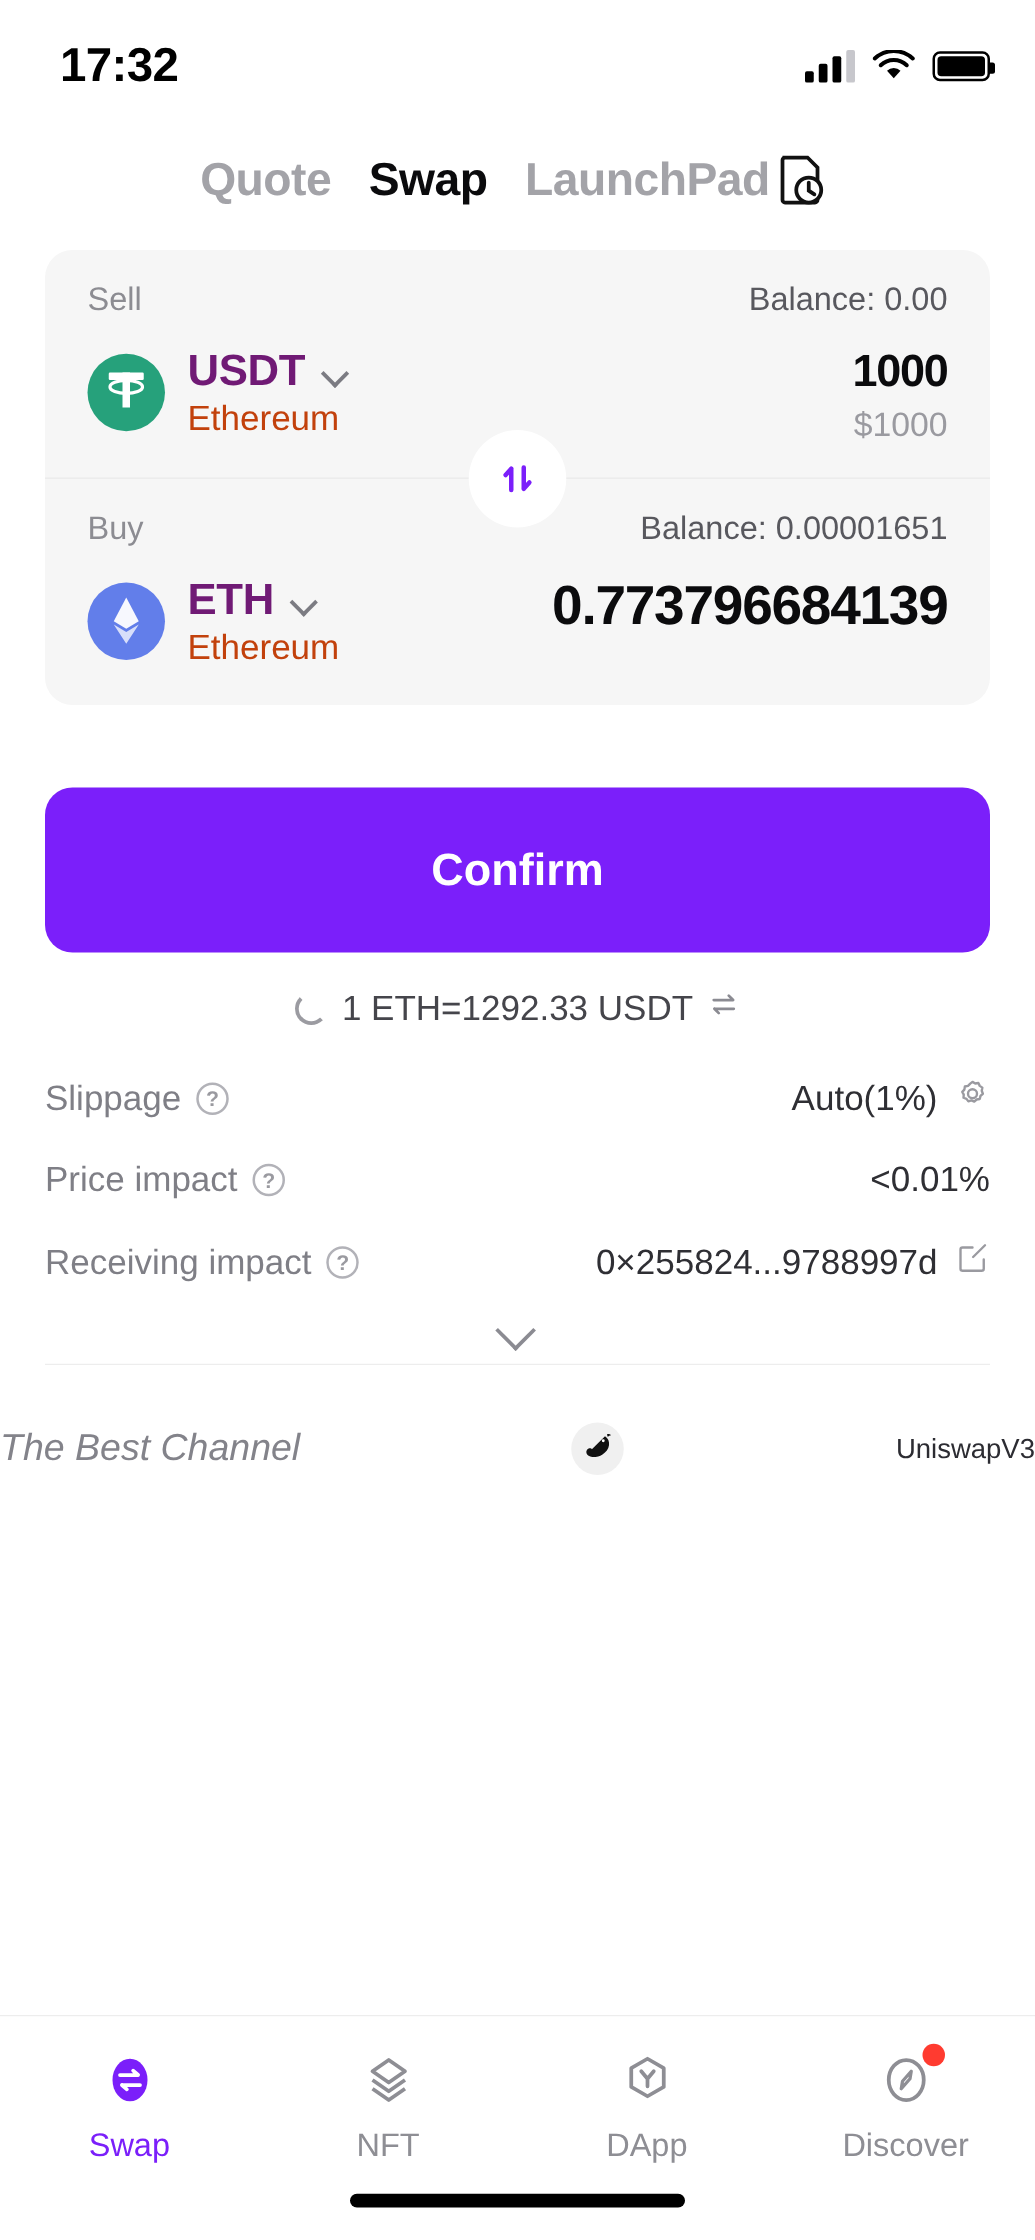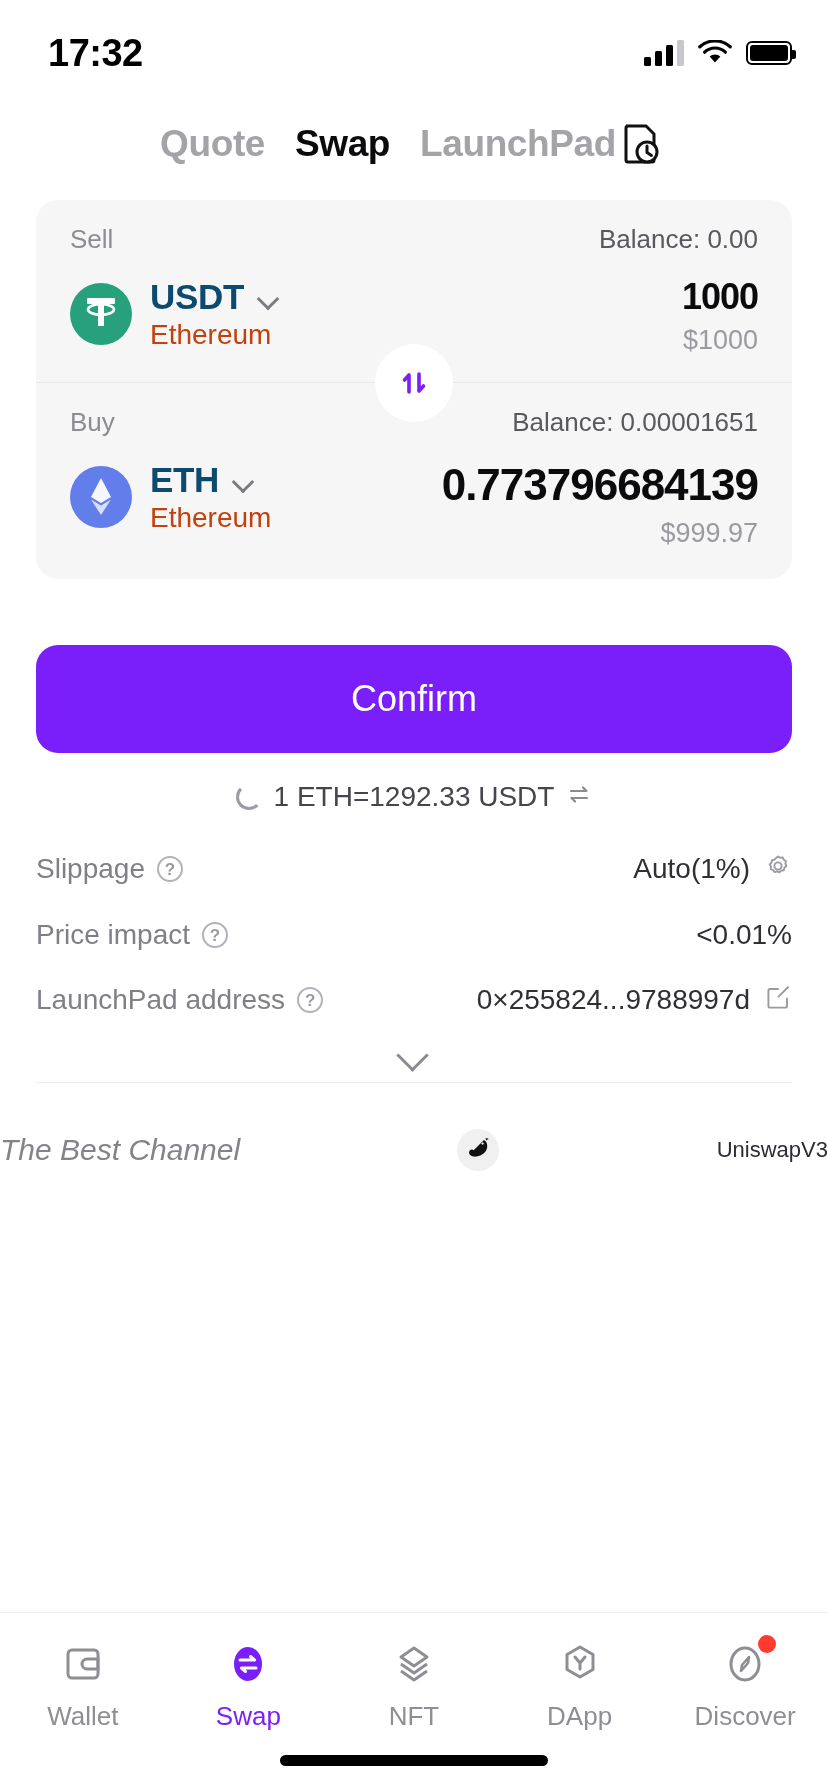--- a/index.html
+++ b/index.html
@@ -76,21 +76,21 @@
   .token { display:flex; align-items:center; gap:18px; min-width:0; }
   .token-logo {
     width:62px; height:62px; border-radius:50%;
     display:flex; align-items:center; justify-content:center;
     flex:0 0 auto;
   }
   .token-logo.usdt { background:#26a17b; }
   .token-logo.eth  { background:#627eea; }
   .token-meta { display:flex; flex-direction:column; }
   .token-name-line { display:flex; align-items:center; gap:14px; }
-  .token-symbol { font-size:35px; font-weight:700; color:#0c4a6e; letter-spacing:-0.3px; }
+  .token-symbol { font-size:35px; font-weight:700; color:#701a75; letter-spacing:-0.3px; }
   .chev { width:22px; height:13px; position:relative; flex:0 0 auto; }
   .chev::before {
     content:""; position:absolute; left:2px; top:0;
     width:13px; height:13px;
     border-right:3px solid #7b7b82; border-bottom:3px solid #7b7b82;
     transform:rotate(45deg);
   }
   .token-chain { font-size:28px; color:#c2410c; margin-top:2px; }
   .amount-wrap { text-align:right; overflow:hidden; flex:1 1 auto; min-width:0; }
   .amount {
@@ -106,24 +106,24 @@
     transform:translate(-50%,-50%);
     width:66px; height:66px; border-radius:50%;
     background:#ffffff;
     display:flex; align-items:center; justify-content:center;
     box-shadow:0 0 0 6px #ffffff;
   }
 
   
   .confirm {
     margin:66px 36px 0 36px;
-    height:108px; border-radius:22px;
+    height:132px; border-radius:22px;
     background:#7b1ffa;
     display:flex; align-items:center; justify-content:center;
-    color:#fff; font-size:36px; font-weight:400;
+    color:#fff; font-size:36px; font-weight:700;
   }
 
   .rate-line {
     display:flex; align-items:center; justify-content:center; gap:12px;
     margin-top:28px; font-size:28px; color:#45454b;
   }
   .spinner {
     width:26px; height:26px; border-radius:50%;
     border:3px solid #9b9ba1; border-top-color:transparent; border-right-color:transparent;
   }
@@ -281,21 +281,20 @@
         <div class="token-meta">
           <div class="token-name-line">
             <span class="token-symbol">ETH</span>
             <span class="chev"></span>
           </div>
           <span class="token-chain">Ethereum</span>
         </div>
       </div>
       <div class="amount-wrap">
         <div class="amount buy">0.773796684139</div>
-        <div class="fiat">$999.97</div>
       </div>
     </div>
   </div>
 
 </div>
 
 <div class="confirm">Confirm</div>
 
 <div class="rate-line">
   <span class="spinner"></span>
@@ -331,21 +330,21 @@
       <span>Price impact</span>
       <span class="qmark">?</span>
     </div>
     <div class="dvalue">
       <span>&lt;0.01%</span>
     </div>
   </div>
 
   <div class="drow">
     <div class="dlabel">
-      <span>LaunchPad address</span>
+      <span>Receiving impact</span>
       <span class="qmark">?</span>
     </div>
     <div class="dvalue">
       <span>0×255824...9788997d</span>
       <span>
         <svg viewBox="0 0 28 28" width="28" height="28">
           <path d="M23 15.5 V23 a1.6 1.6 0 0 1 -1.6 1.6 H6 A1.6 1.6 0 0 1 4.4 23 V7.6 A1.6 1.6 0 0 1 6 6 h8" fill="none" stroke="#9a9aa0" stroke-width="1.9" stroke-linecap="round"></path>
           <path d="M24 4.2 L14.5 13.6" stroke="#9a9aa0" stroke-width="1.9" stroke-linecap="round"></path>
         </svg>
       </span>
@@ -366,29 +365,20 @@
       <path d="M27 11 c2.5 1.5 3.6 4.2 3.2 7.2 -.4 3.1 -2.4 5.6 -5.2 7.3 -2.4 1.5 -5.3 2.3 -8.2 2.1 -2.2 -.2 -4 -1.3 -4.6 -3 -.5 -1.6 .3 -3.2 1.7 -3.8 1.1 -.5 2.3 -.2 2.8 .7 .4 .7 .1 1.5 -.6 1.8 -.5 .2 -1 0 -1.2 -.4" fill="#111"></path>
       <circle cx="25.6" cy="14.6" r="1.15" fill="#fff"></circle>
       <path d="M28.5 9.5 c1.4 -.6 2.6 -.3 3.3 .6 -1 .1 -1.9 .6 -2.5 1.4" fill="#111"></path>
     </svg>
   </span>
   <span class="channel-name">UniswapV3</span>
 </div>
 
 <div class="bottomnav">
 
-  <div class="navitem">
-    <span class="navicon">
-      <svg viewBox="0 0 54 54" width="54" height="54">
-        <rect x="12" y="13" width="30" height="28" rx="4" fill="none" stroke="#8e8e94" stroke-width="3"></rect>
-        <path d="M31 22 h11 v10 h-11 a5 5 0 0 1 0 -10 Z" fill="none" stroke="#8e8e94" stroke-width="3"></path>
-      </svg>
-    </span>
-    <span class="navlabel">Wallet</span>
-  </div>
 
   <div class="navitem active">
     <span class="navicon">
       <svg viewBox="0 0 54 54" width="54" height="54">
         <ellipse cx="27" cy="27" rx="14" ry="17" fill="#7b1ffa"></ellipse>
         <path d="M19 23 h14 M29.5 19.5 L33.5 23" stroke="#fff" stroke-width="3" fill="none" stroke-linecap="round" stroke-linejoin="round"></path>
         <path d="M35 31 H21 M24.5 34.5 L20.5 31" stroke="#fff" stroke-width="3" fill="none" stroke-linecap="round" stroke-linejoin="round"></path>
       </svg>
     </span>
     <span class="navlabel">Swap</span>

